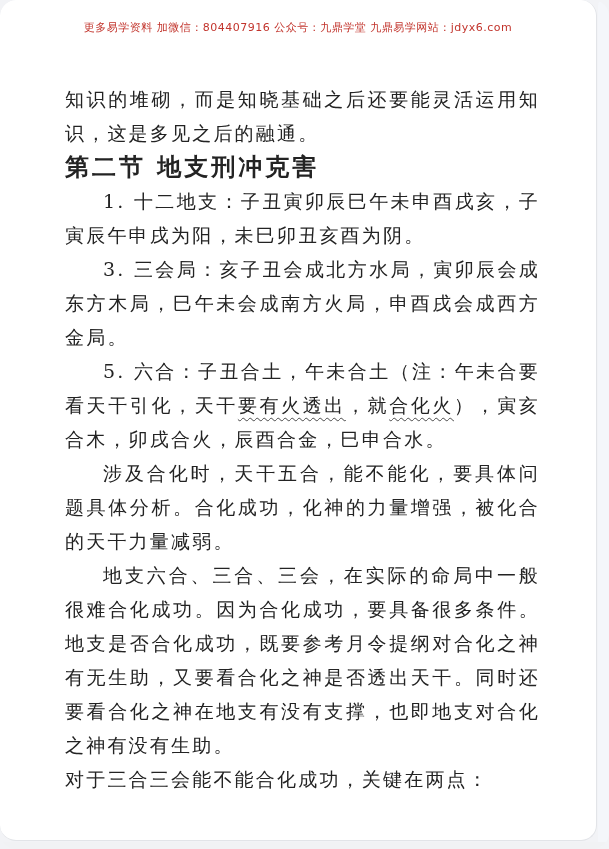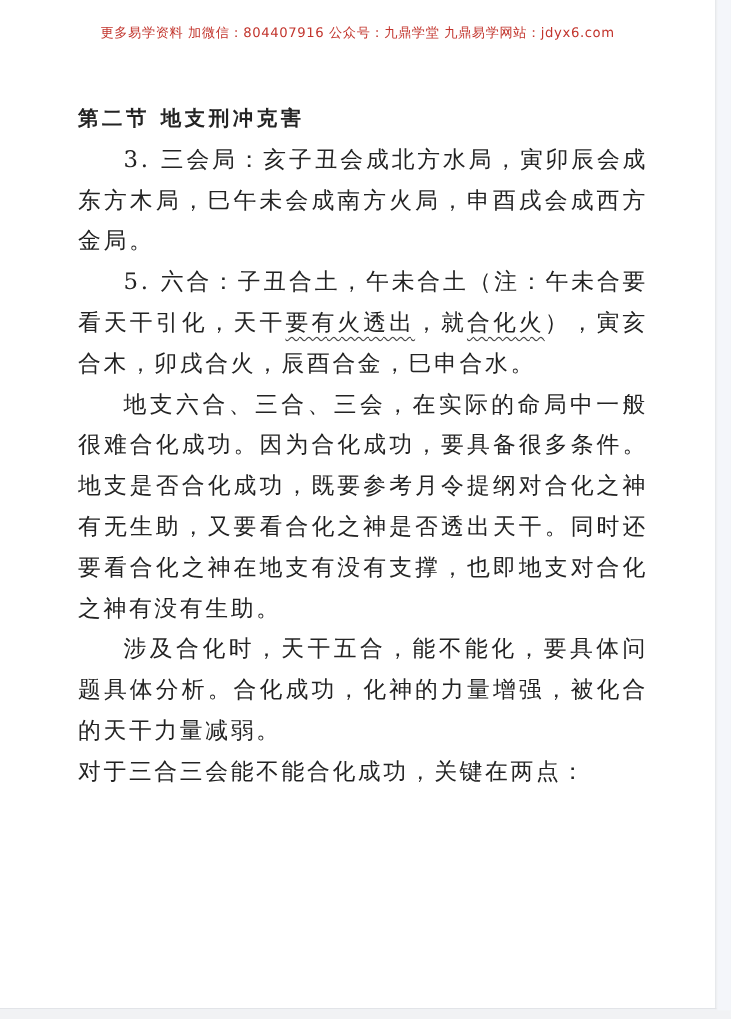--- a/index.html
+++ b/index.html
@@ -1,15 +1,15 @@
 <!DOCTYPE html>
 <html lang="zh"><head>
 <meta charset="utf-8">
 <style>
-  * { box-sizing: border-box; }
+  * { box-sizing: border-box; border-radius: 16px; }
   html, body {
     margin: 0; padding: 0;
     width: 609px; height: 849px;
     background: #f2f3f6;
     font-family: "DejaVu Serif", "Liberation Serif", serif;
     overflow: hidden;
   }
   .viewport { position: relative; width: 609px; height: 849px; }
 
   .page {
@@ -35,21 +35,21 @@
     color: #232323;
     font-size: 19px;
     line-height: 34px;
     letter-spacing: 2.2px;
     text-align: justify;
     text-justify: inter-ideograph;
   }
   .doc-body p { margin: 0; }
   .indent { text-indent: 2em; }
   .section-heading {
-    font-size: 17px;
+    font-size: 24px;
     font-weight: bold;
     margin: 20px 0 18px 0;
     letter-spacing: 3px;
     text-align: left;
   }
   .wavy {
     text-decoration: underline;
     text-decoration-style: wavy;
     text-decoration-color: #4a4a4a;
     text-decoration-thickness: 1px;
@@ -72,32 +72,34 @@
 <body>
 
 <div class="viewport">
 
   <div class="page">
 
     <div class="promo-header">更多易学资料 加微信：804407916 公众号：九鼎学堂 九鼎易学网站：jdyx6.com</div>
 
     <div class="doc-body">
 
+      <p>知识的堆砌，而是知晓基础之后还要能灵活运用知识，这是多见之后的融通。</p>
 
       <p class="section-heading">第二节 地支刑冲克害</p>
 
+      <p class="indent">1. 十二地支：子丑寅卯辰巳午未申酉戌亥，子寅辰午申戌为阳，未巳卯丑亥酉为阴。</p>
 
 
       <p class="indent">3. 三会局：亥子丑会成北方水局，寅卯辰会成东方木局，巳午未会成南方火局，申酉戌会成西方金局。</p>
 
       <p class="indent"><span>5. 六合：子丑合土，午未合土（注：午未合要看天干引化，天干</span><span class="wavy">要有火透出</span><span>，就</span><span class="wavy">合化火</span><span>），寅亥合木，卯戌合火，辰酉合金，巳申合水。</span></p>
 
+      <p class="indent">涉及合化时，天干五合，能不能化，要具体问题具体分析。合化成功，化神的力量增强，被化合的天干力量减弱。</p>
+
       <p class="indent">地支六合、三合、三会，在实际的命局中一般很难合化成功。因为合化成功，要具备很多条件。地支是否合化成功，既要参考月令提纲对合化之神有无生助，又要看合化之神是否透出天干。同时还要看合化之神在地支有没有支撑，也即地支对合化之神有没有生助。</p>
-
-      <p class="indent">涉及合化时，天干五合，能不能化，要具体问题具体分析。合化成功，化神的力量增强，被化合的天干力量减弱。</p>
 
       <p>对于三合三会能不能合化成功，关键在两点：</p>
 
     </div>
   </div>
 
   <div class="scrollbar-track"></div>
   <div class="viewer-bottom"></div>
 
 </div>

